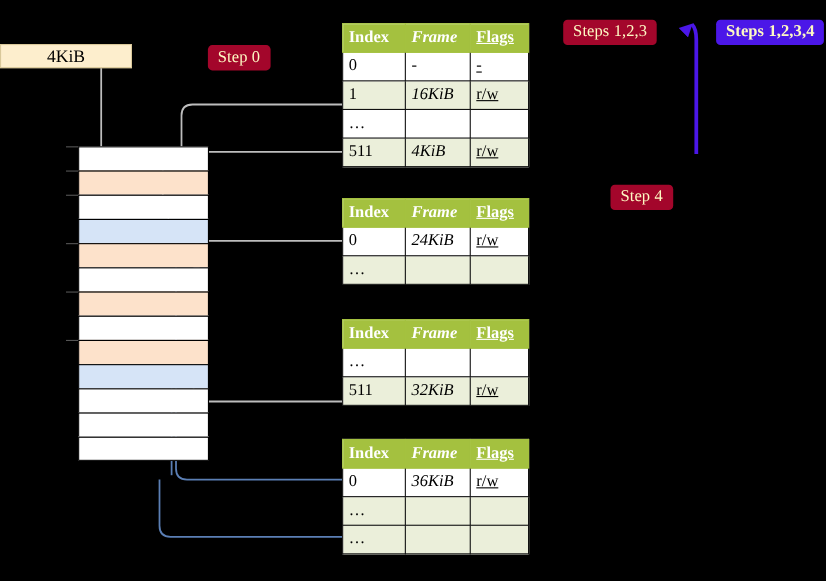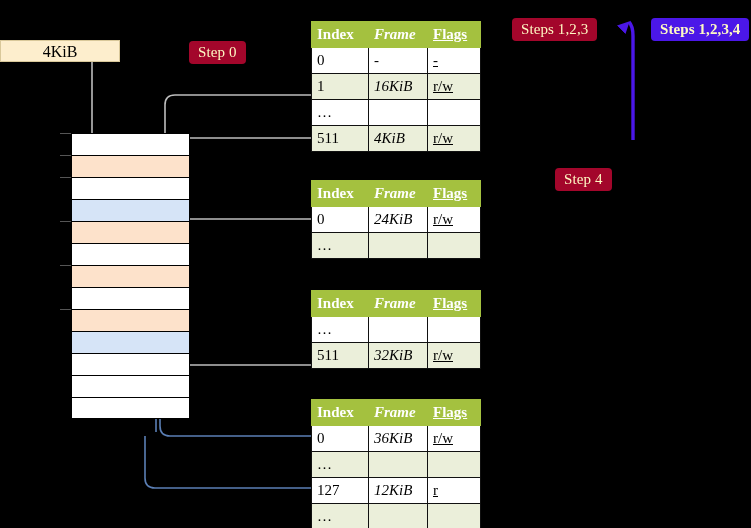--- a/index.html
+++ b/index.html
@@ -248,25 +248,20 @@
           <tr>
             <td class="c-index">0</td>
             <td class="c-frame">36KiB</td>
             <td class="c-flags">r/w</td>
           </tr>
           <tr class="alt">
             <td class="c-index">…</td>
             <td class="c-frame"></td>
             <td class="c-flags"></td>
           </tr>
-          <tr>
-            <td class="c-index">127</td>
-            <td class="c-frame">12KiB</td>
-            <td class="c-flags">r</td>
-          </tr>
           <tr class="alt">
             <td class="c-index">…</td>
             <td class="c-frame"></td>
             <td class="c-flags"></td>
           </tr>
         </tbody>
       </table>
     </div>
 
 </div>

